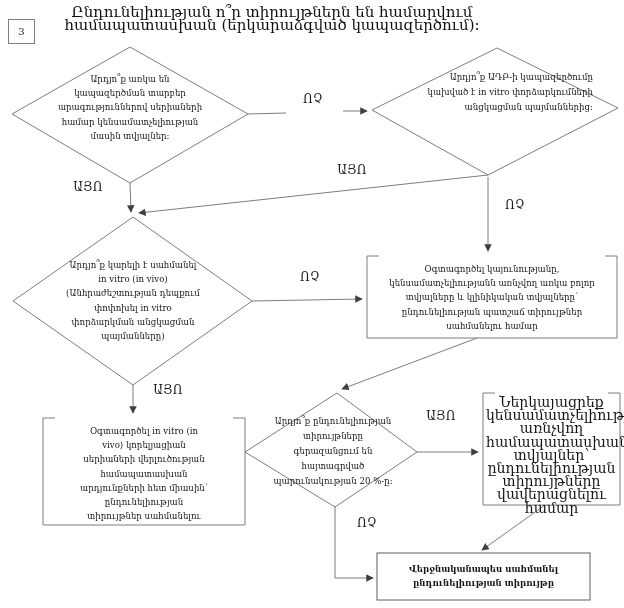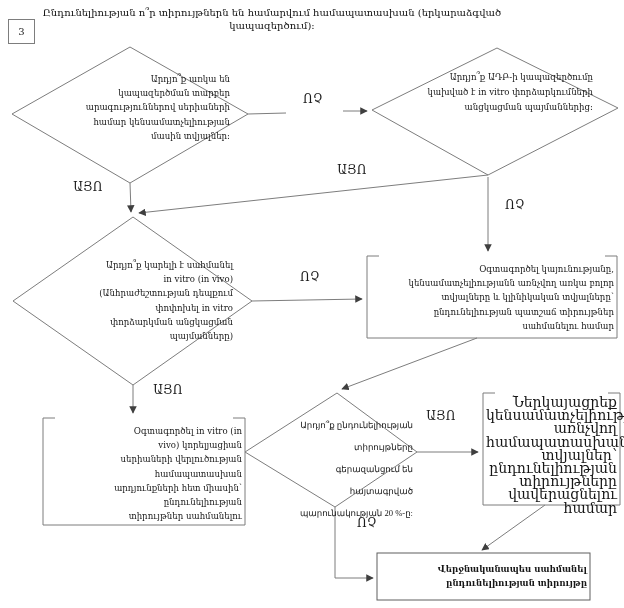--- a/index.html
+++ b/index.html
@@ -4,31 +4,31 @@
 <style>
   html,body{margin:0;padding:0;background:#ffffff;}
   .stage{
     position:relative;width:624px;height:608px;overflow:hidden;
     background:#ffffff;
     font-family:"DejaVu Serif","DejaVu Sans",serif;
     color:#111111;
   }
   svg.canvas{position:absolute;left:0;top:0;width:624px;height:608px;}
   .txt{
-    position:absolute;white-space:pre-line;text-align:right;
+    position:absolute;white-space:pre-line;text-align:center;
     font-size:8.6px;line-height:14.2px;color:#161616;
   }
   .txt.left{text-align:right;}
   .edge-label{
     position:absolute;font-size:12px;line-height:12px;color:#1c1c1c;
     text-align:center;letter-spacing:.4px;
   }
   .title{
     position:absolute;left:0;top:6px;width:544px;text-align:center;
-    font-size:10px;line-height:13px;color:#101010;
+    font-size:15px;line-height:13px;color:#101010;
   }
   .pagenum{
     position:absolute;left:8px;top:19px;width:27px;height:25px;
     border:1px solid #7d7d7d;box-sizing:border-box;
     font-size:10px;line-height:23px;text-align:center;color:#222;
     background:#ffffff;
   }
 </style>
 </head>
 <body>
@@ -93,21 +93,21 @@
 սահմանելու համար</div>
 
   <div class="txt" style="left:46px;top:424px;width:196px;">Օգտագործել in vitro (in
 vivo) կորելյացիան
 սերիաների վերլուծության
 համապատասխան
 արդյունքների հետ միասին՝
 ընդունելիության
 տիրույթներ սահմանելու</div>
 
-  <div class="txt" style="left:253px;top:414px;width:160px;line-height:22px;font-family:Liberation Serif, serif;">Արդյո՞ք ընդունելիության
+  <div class="txt" style="left:253px;top:414px;width:160px;line-height:15px;">Արդյո՞ք ընդունելիության
 տիրույթները
 գերազանցում են
 հայտագրված
 պարունակության 20 %-ը:</div>
 
   <div class="txt" style="left:486px;top:396px;width:131px;font-size:14px;line-height:13.2px;">Ներկայացրեք
 կենսամատչելիությանն
 առնչվող
 համապատասխան
 տվյալներ՝

